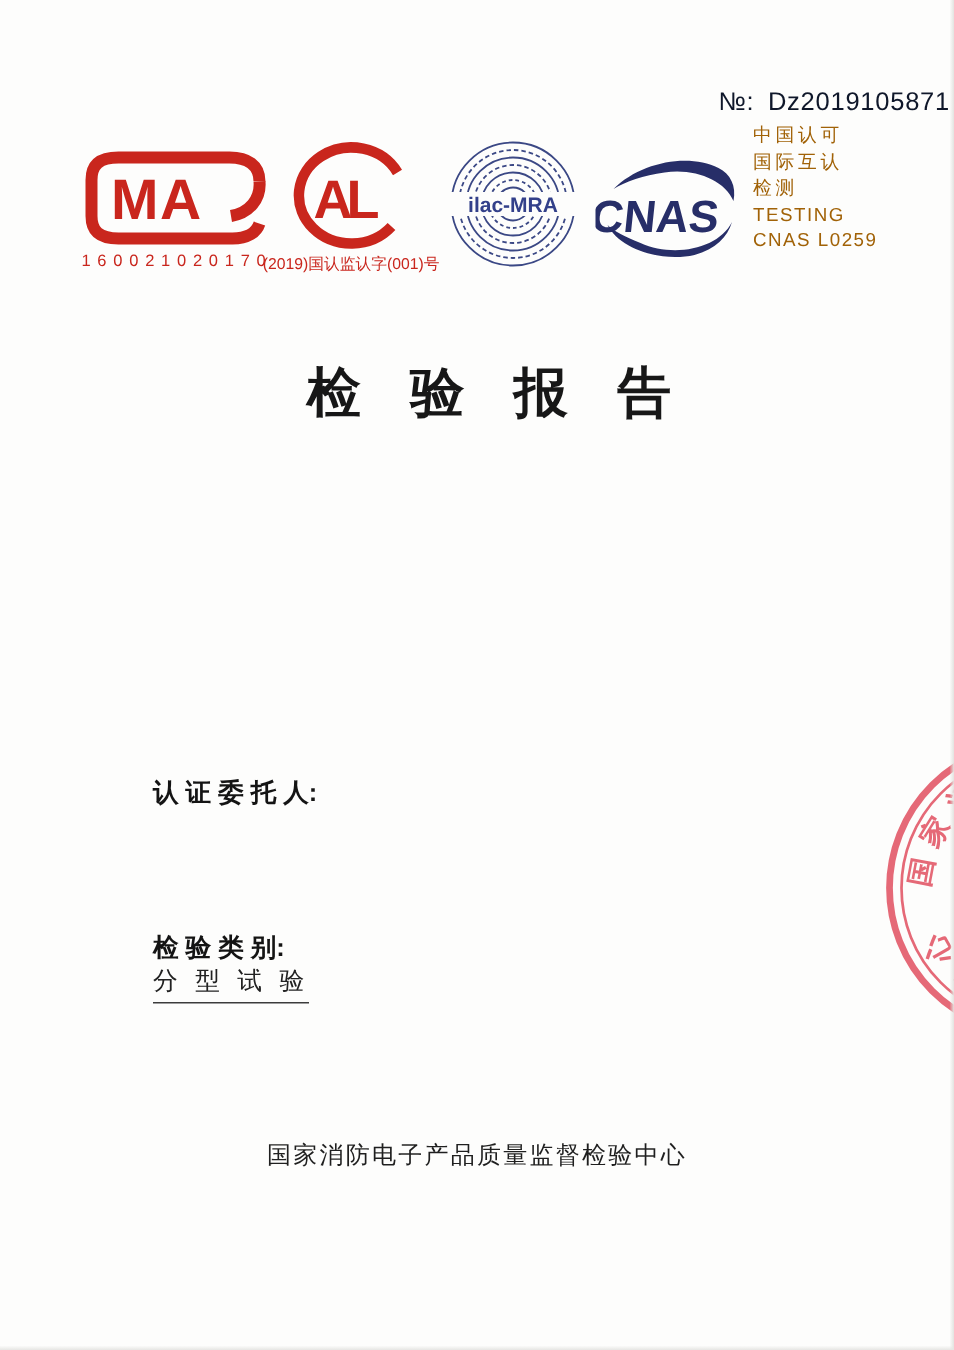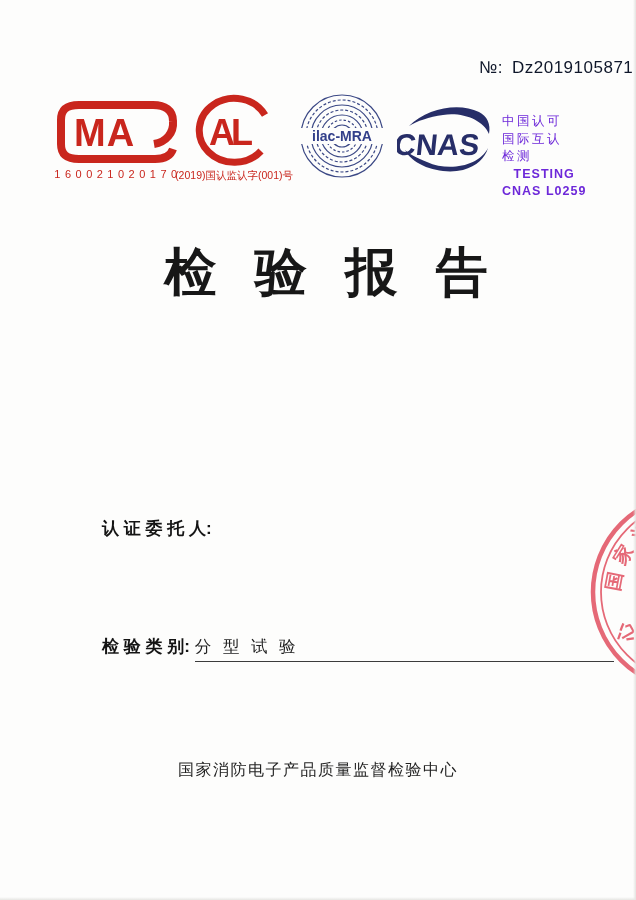--- a/index.html
+++ b/index.html
@@ -22,38 +22,38 @@
   
   .logo{position:absolute;}
   .cma-svg{left:55px;top:97px;}
   .cma-digits{position:absolute;left:52px;top:168px;width:132px;text-align:center;
     font-size:11px;letter-spacing:4.5px;color:#c9261d;white-space:nowrap;}
   .cal-svg{left:191px;top:94px;}
   .cal-caption{position:absolute;left:175px;top:169px;width:118px;text-align:right;
     font-size:10.5px;color:#c9261d;white-space:nowrap;}
   .ilac-svg{left:299px;top:93px;}
   .cnas-svg{left:397px;top:100px;}
-  .cnas-lines{position:absolute;left:502px;top:113px;color:#6d28d9;line-height:17.5px;}
+  .cnas-lines{position:absolute;left:502px;top:82px;color:#a16207;line-height:17.5px;}
   .cnas-lines .cjk{font-size:12.5px;letter-spacing:2.5px;}
-  .cnas-lines .lat{font-size:12.5px;font-weight:bold;letter-spacing:1px;text-align:center;}
+  .cnas-lines .lat{font-size:12.5px;font-weight:normal;letter-spacing:1px;}
 
   
   .title{position:absolute;left:0;right:0;top:238px;margin:0;text-align:center;
-    font-size:52px;font-weight:bold;letter-spacing:12px;padding-left:28px;
-    color:#171717;white-space:nowrap;}
+    font-size:36px;font-weight:bold;letter-spacing:12px;padding-left:28px;
+    color:#171717;white-space:nowrap;font-family:Liberation Serif, serif;}
 
   
   .field-row{position:absolute;left:62px;width:552px;display:flex;align-items:baseline;}
   .field-row .lbl{font-size:17px;font-weight:bold;white-space:pre;flex:none;
     padding-right:5px;color:#141414;margin-left:40px;}
   .field-row .val{flex:1;border-bottom:1.3px solid #3c3c3c;padding-bottom:3px;
     white-space:nowrap;color:#222;}
   .row-1{top:517px;}
   .row-2{top:565px;}
-  .row-3{top:635px;}
+  .row-3{top:620px;flex-direction:column;}
   .row-1 .val{font-size:16.5px;letter-spacing:0.5px;}
   .row-2 .val{font-size:13.8px;letter-spacing:0.2px;}
   .row-3 .val{font-size:16.5px;letter-spacing:3.5px;}
 
   
   .footer{position:absolute;left:0;right:0;top:760px;text-align:center;
     font-size:16px;letter-spacing:1.5px;color:#1f1f1f;}
 
   
   .stamp{position:absolute;left:560px;top:478px;opacity:0.88;}

